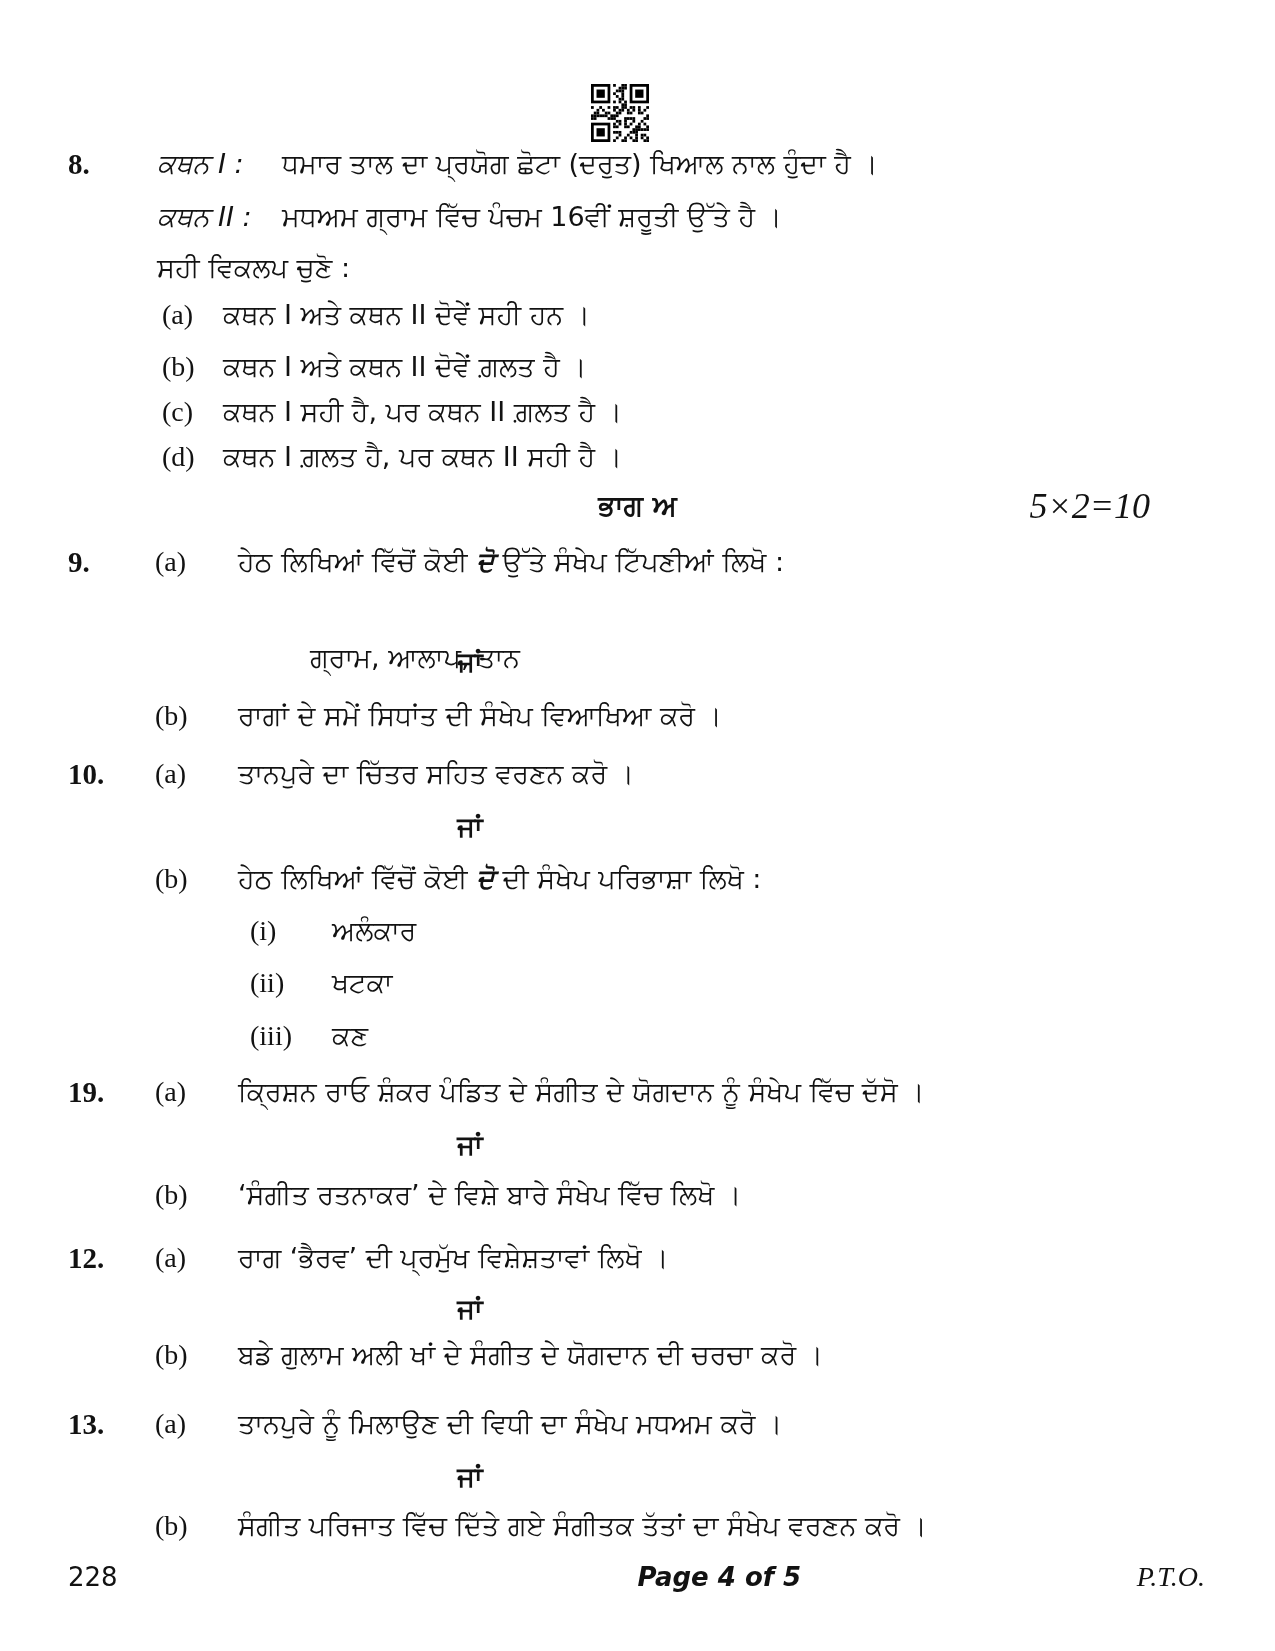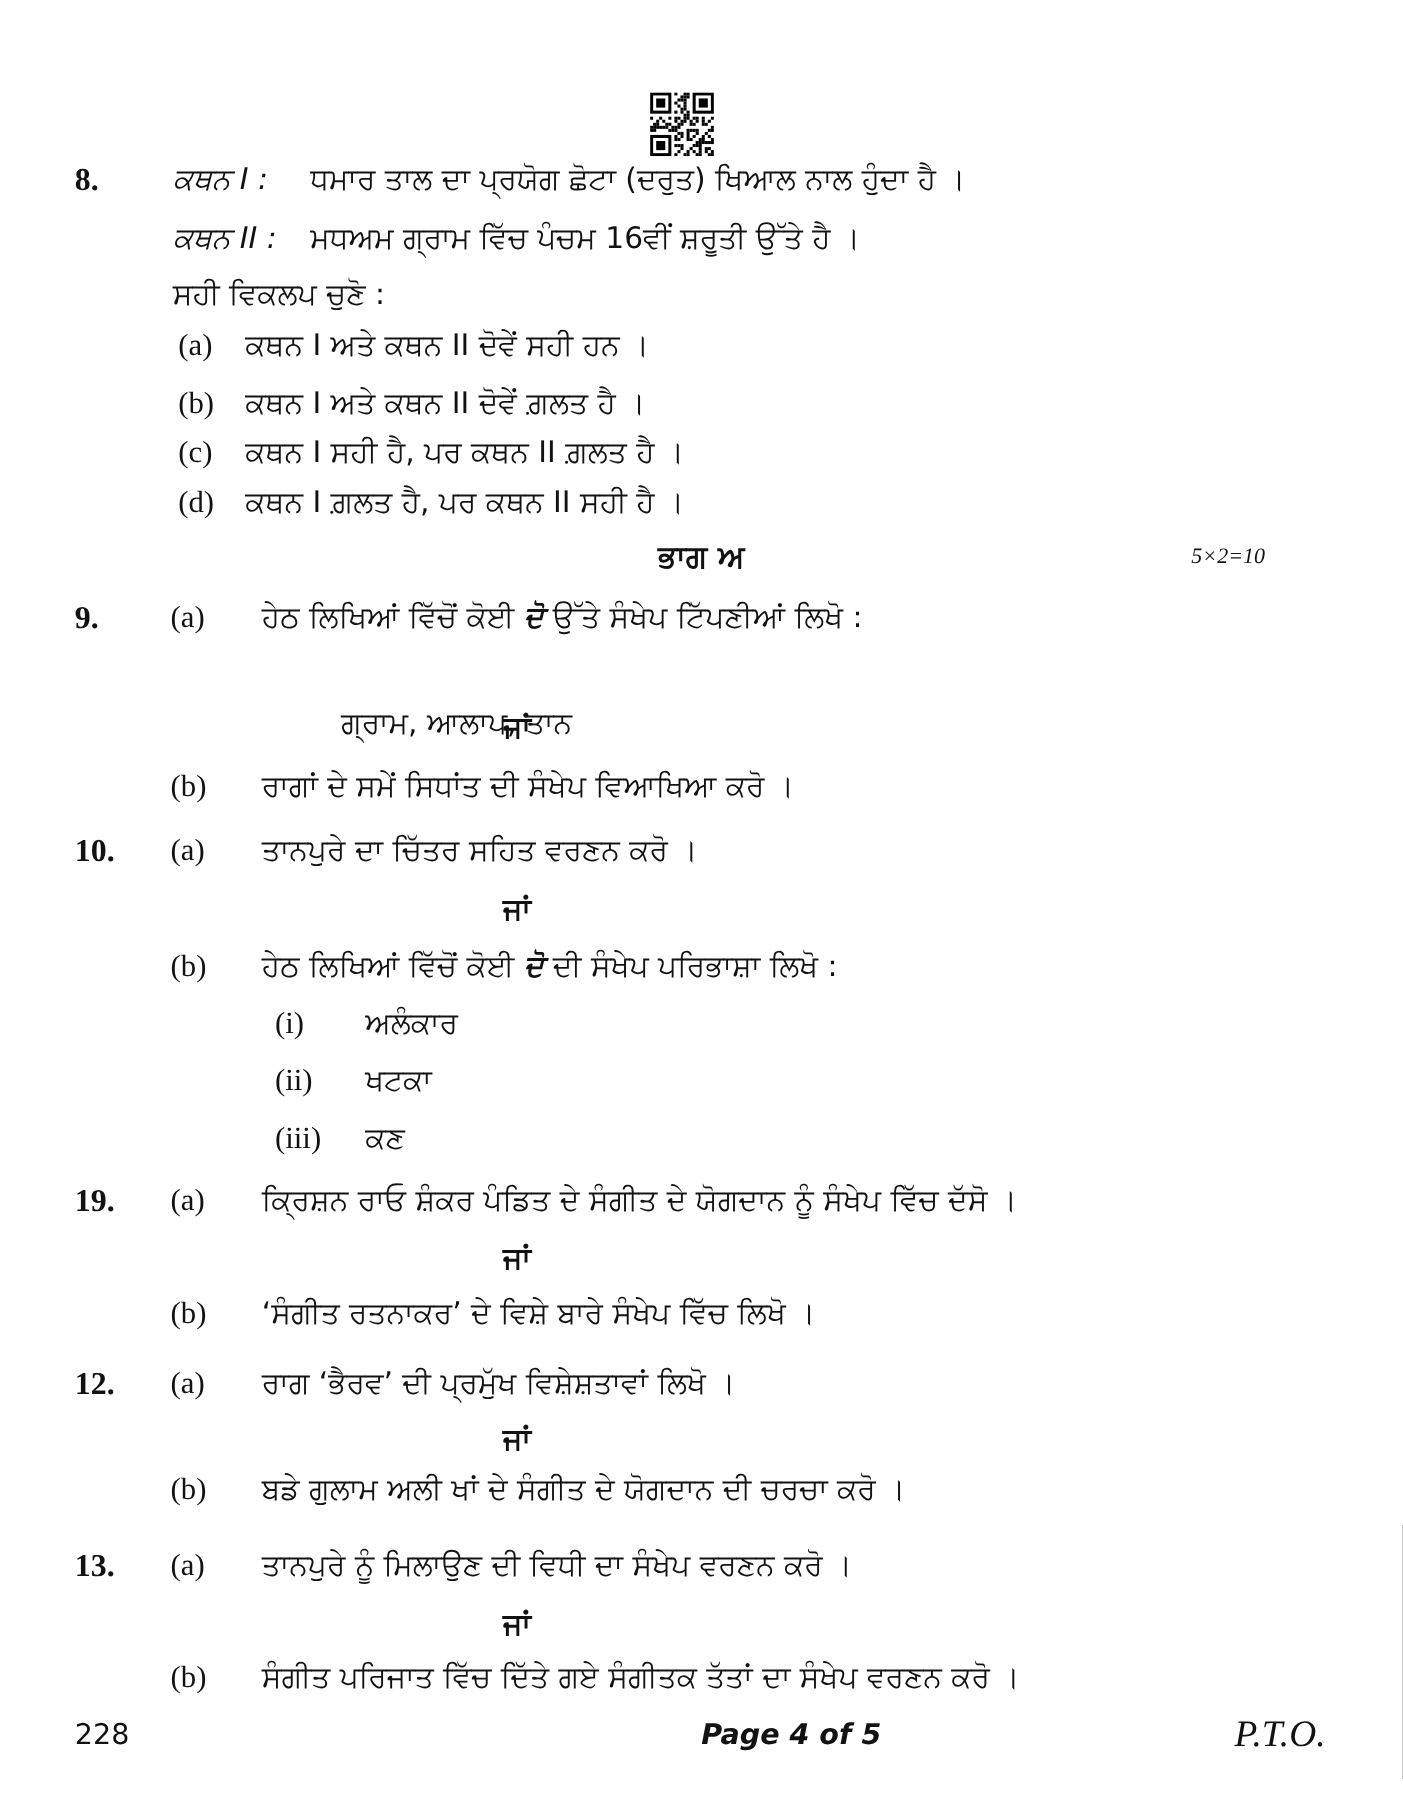--- a/index.html
+++ b/index.html
@@ -23,25 +23,25 @@
   .part-label{left:155px;font-family:"Liberation Serif", serif;font-size:28px;}
   .part-text{left:238px;}
   .sub-label{left:250px;font-family:"Liberation Serif", serif;font-size:28px;}
   .sub-text{left:332px;}
   .subline-text{left:310px;margin-top:44px;}
   .bold-frag{font-weight:bold;font-style:italic;}
   .or-row{left:0;width:940px;text-align:center;font-weight:bold;}
   .or-row > span{position:static;}
   .section-row{text-align:center;font-weight:bold;font-size:28px;}
   .section-row .section-title{position:static;}
-  .marks{right:125px;left:auto;font-weight:normal;font-style:italic;font-family:"Liberation Serif", serif;font-size:20px;}
+  .marks{right:125px;left:auto;font-weight:normal;font-style:italic;font-family:"Liberation Serif", serif;font-size:36px;}
   .footer-row{height:36px;font-size:26px;line-height:34px;text-align:center;}
   .footer-left{left:68px;font-family:"DejaVu Sans", sans-serif;}
   .footer-center{position:static;font-weight:bold;font-style:italic;}
-  .footer-right{right:70px;left:auto;font-style:italic;font-family:"Liberation Serif", serif;font-size:34px;}
+  .footer-right{right:70px;left:auto;font-style:italic;font-family:"Liberation Serif", serif;font-size:28px;}
   .qr{position:absolute;left:591px;top:84px;width:58px;height:58px;}
 </style>
 </head>
 <body>
 
 <div class="page">
 
   <svg class="qr" id="qr-svg" viewBox="0 0 21 21">
       <rect x="0" y="0" width="21" height="21" fill="#ffffff"></rect>
       <rect x="0" y="0" width="7" height="7" fill="#000"></rect>
@@ -271,21 +271,21 @@
     <span>ਜਾਂ</span>
   </div>
   <div class="row" style="top:1336px">
     <span class="part-label">(b)</span>
     <span class="part-text">ਬਡੇ ਗੁਲਾਮ ਅਲੀ ਖਾਂ ਦੇ ਸੰਗੀਤ ਦੇ ਯੋਗਦਾਨ ਦੀ ਚਰਚਾ ਕਰੋ ।</span>
   </div>
 
   <div class="row" style="top:1405px">
     <span class="qnum">13.</span>
     <span class="part-label">(a)</span>
-    <span class="part-text">ਤਾਨਪੁਰੇ ਨੂੰ ਮਿਲਾਉਣ ਦੀ ਵਿਧੀ ਦਾ ਸੰਖੇਪ ਵਰਣਨ ਕਰੋ ।</span>
+    <span class="part-text">ਤਾਨਪੁਰੇ ਨੂੰ ਮਿਲਾਉਣ ਦੀ ਵਿਧੀ ਦਾ ਸੰਖੇਪ ਮਧਅਮ ਕਰੋ ।</span>
   </div>
   <div class="row or-row" style="top:1458px">
     <span>ਜਾਂ</span>
   </div>
   <div class="row" style="top:1507px">
     <span class="part-label">(b)</span>
     <span class="part-text">ਸੰਗੀਤ ਪਰਿਜਾਤ ਵਿੱਚ ਦਿੱਤੇ ਗਏ ਸੰਗੀਤਕ ਤੱਤਾਂ ਦਾ ਸੰਖੇਪ ਵਰਣਨ ਕਰੋ ।</span>
   </div>
 
   <div class="row footer-row" style="top:1560px">

